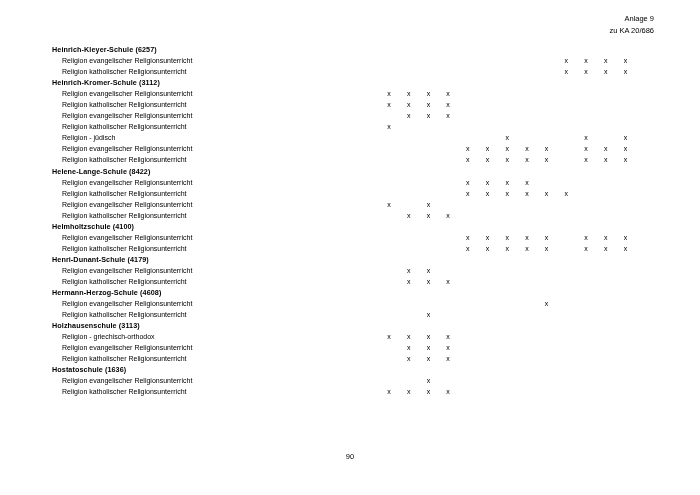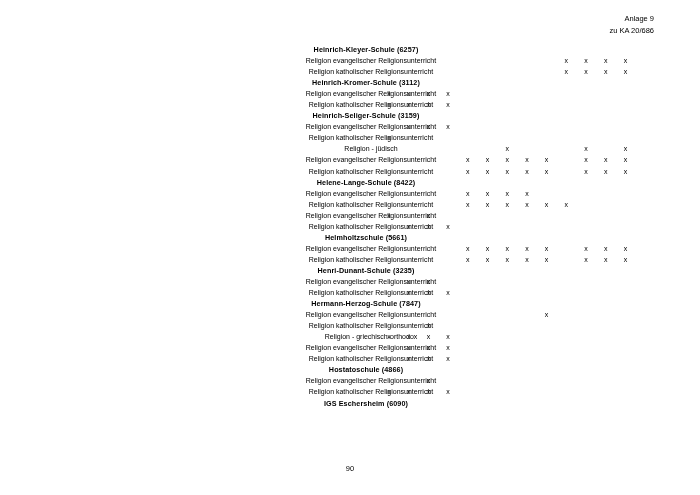--- a/index.html
+++ b/index.html
@@ -23,21 +23,20 @@
     text-align: right;
     font-size: 7.5px;
     line-height: 11.5px;
     color: #000;
   }
   .table-rows {
     position: absolute;
     top: 44px;
     left: 0;
     width: 680px;
-    text-align: center;
   }
   .row {
     position: relative;
     height: 11.06px;
     line-height: 11.06px;
     white-space: nowrap;
     font-size: 7px;
   }
   .row.school {
     padding-left: 52px;
@@ -50,21 +49,21 @@
   }
   .mark {
     position: absolute;
     top: 0;
     transform: translateX(-50%);
     font-size: 7px;
     line-height: 11.06px;
   }
   .page-footer {
     position: absolute;
-    top: 464px;
+    top: 452px;
     left: 0;
     width: 700px;
     text-align: center;
     font-size: 7.5px;
   }
 </style>
 </head>
 <body>
 
 <div class="page">
@@ -74,44 +73,43 @@
     <div>zu KA 20/686</div>
   </div>
 
   <div class="table-rows">
       <div class="row school"><span>Heinrich-Kleyer-Schule (6257)</span></div>
       <div class="row course"><span>Religion evangelischer Religionsunterricht</span><span class="mark" style="left: 566.3px;">x</span><span class="mark" style="left: 586px;">x</span><span class="mark" style="left: 605.7px;">x</span><span class="mark" style="left: 625.4px;">x</span></div>
       <div class="row course"><span>Religion katholischer Religionsunterricht</span><span class="mark" style="left: 566.3px;">x</span><span class="mark" style="left: 586px;">x</span><span class="mark" style="left: 605.7px;">x</span><span class="mark" style="left: 625.4px;">x</span></div>
       <div class="row school"><span>Heinrich-Kromer-Schule (3112)</span></div>
       <div class="row course"><span>Religion evangelischer Religionsunterricht</span><span class="mark" style="left: 389px;">x</span><span class="mark" style="left: 408.7px;">x</span><span class="mark" style="left: 428.4px;">x</span><span class="mark" style="left: 448.1px;">x</span></div>
       <div class="row course"><span>Religion katholischer Religionsunterricht</span><span class="mark" style="left: 389px;">x</span><span class="mark" style="left: 408.7px;">x</span><span class="mark" style="left: 428.4px;">x</span><span class="mark" style="left: 448.1px;">x</span></div>
-      <div class="row school"><span>Heinrich-Seliger-Schule (3159)</span></div>
       <div class="row course"><span>Religion evangelischer Religionsunterricht</span><span class="mark" style="left: 408.7px;">x</span><span class="mark" style="left: 428.4px;">x</span><span class="mark" style="left: 448.1px;">x</span></div>
       <div class="row course"><span>Religion katholischer Religionsunterricht</span><span class="mark" style="left: 389px;">x</span></div>
       <div class="row course"><span>Religion - jüdisch</span><span class="mark" style="left: 507.2px;">x</span><span class="mark" style="left: 586px;">x</span><span class="mark" style="left: 625.4px;">x</span></div>
       <div class="row course"><span>Religion evangelischer Religionsunterricht</span><span class="mark" style="left: 467.8px;">x</span><span class="mark" style="left: 487.5px;">x</span><span class="mark" style="left: 507.2px;">x</span><span class="mark" style="left: 526.9px;">x</span><span class="mark" style="left: 546.6px;">x</span><span class="mark" style="left: 586px;">x</span><span class="mark" style="left: 605.7px;">x</span><span class="mark" style="left: 625.4px;">x</span></div>
       <div class="row course"><span>Religion katholischer Religionsunterricht</span><span class="mark" style="left: 467.8px;">x</span><span class="mark" style="left: 487.5px;">x</span><span class="mark" style="left: 507.2px;">x</span><span class="mark" style="left: 526.9px;">x</span><span class="mark" style="left: 546.6px;">x</span><span class="mark" style="left: 586px;">x</span><span class="mark" style="left: 605.7px;">x</span><span class="mark" style="left: 625.4px;">x</span></div>
       <div class="row school"><span>Helene-Lange-Schule (8422)</span></div>
       <div class="row course"><span>Religion evangelischer Religionsunterricht</span><span class="mark" style="left: 467.8px;">x</span><span class="mark" style="left: 487.5px;">x</span><span class="mark" style="left: 507.2px;">x</span><span class="mark" style="left: 526.9px;">x</span></div>
       <div class="row course"><span>Religion katholischer Religionsunterricht</span><span class="mark" style="left: 467.8px;">x</span><span class="mark" style="left: 487.5px;">x</span><span class="mark" style="left: 507.2px;">x</span><span class="mark" style="left: 526.9px;">x</span><span class="mark" style="left: 546.6px;">x</span><span class="mark" style="left: 566.3px;">x</span></div>
       <div class="row course"><span>Religion evangelischer Religionsunterricht</span><span class="mark" style="left: 389px;">x</span><span class="mark" style="left: 428.4px;">x</span></div>
       <div class="row course"><span>Religion katholischer Religionsunterricht</span><span class="mark" style="left: 408.7px;">x</span><span class="mark" style="left: 428.4px;">x</span><span class="mark" style="left: 448.1px;">x</span></div>
-      <div class="row school"><span>Helmholtzschule (5661)</span></div>
+      <div class="row school"><span>Helmholtzschule (4100)</span></div>
       <div class="row course"><span>Religion evangelischer Religionsunterricht</span><span class="mark" style="left: 467.8px;">x</span><span class="mark" style="left: 487.5px;">x</span><span class="mark" style="left: 507.2px;">x</span><span class="mark" style="left: 526.9px;">x</span><span class="mark" style="left: 546.6px;">x</span><span class="mark" style="left: 586px;">x</span><span class="mark" style="left: 605.7px;">x</span><span class="mark" style="left: 625.4px;">x</span></div>
       <div class="row course"><span>Religion katholischer Religionsunterricht</span><span class="mark" style="left: 467.8px;">x</span><span class="mark" style="left: 487.5px;">x</span><span class="mark" style="left: 507.2px;">x</span><span class="mark" style="left: 526.9px;">x</span><span class="mark" style="left: 546.6px;">x</span><span class="mark" style="left: 586px;">x</span><span class="mark" style="left: 605.7px;">x</span><span class="mark" style="left: 625.4px;">x</span></div>
-      <div class="row school"><span>Henri-Dunant-Schule (3235)</span></div>
+      <div class="row school"><span>Henri-Dunant-Schule (4179)</span></div>
       <div class="row course"><span>Religion evangelischer Religionsunterricht</span><span class="mark" style="left: 408.7px;">x</span><span class="mark" style="left: 428.4px;">x</span></div>
       <div class="row course"><span>Religion katholischer Religionsunterricht</span><span class="mark" style="left: 408.7px;">x</span><span class="mark" style="left: 428.4px;">x</span><span class="mark" style="left: 448.1px;">x</span></div>
-      <div class="row school"><span>Hermann-Herzog-Schule (7847)</span></div>
+      <div class="row school"><span>Hermann-Herzog-Schule (4608)</span></div>
       <div class="row course"><span>Religion evangelischer Religionsunterricht</span><span class="mark" style="left: 546.6px;">x</span></div>
       <div class="row course"><span>Religion katholischer Religionsunterricht</span><span class="mark" style="left: 428.4px;">x</span></div>
+      <div class="row school"><span>Holzhausenschule (3113)</span></div>
       <div class="row course"><span>Religion - griechisch-orthodox</span><span class="mark" style="left: 389px;">x</span><span class="mark" style="left: 408.7px;">x</span><span class="mark" style="left: 428.4px;">x</span><span class="mark" style="left: 448.1px;">x</span></div>
       <div class="row course"><span>Religion evangelischer Religionsunterricht</span><span class="mark" style="left: 408.7px;">x</span><span class="mark" style="left: 428.4px;">x</span><span class="mark" style="left: 448.1px;">x</span></div>
       <div class="row course"><span>Religion katholischer Religionsunterricht</span><span class="mark" style="left: 408.7px;">x</span><span class="mark" style="left: 428.4px;">x</span><span class="mark" style="left: 448.1px;">x</span></div>
-      <div class="row school"><span>Hostatoschule (4866)</span></div>
+      <div class="row school"><span>Hostatoschule (1636)</span></div>
       <div class="row course"><span>Religion evangelischer Religionsunterricht</span><span class="mark" style="left: 428.4px;">x</span></div>
       <div class="row course"><span>Religion katholischer Religionsunterricht</span><span class="mark" style="left: 389px;">x</span><span class="mark" style="left: 408.7px;">x</span><span class="mark" style="left: 428.4px;">x</span><span class="mark" style="left: 448.1px;">x</span></div>
-      <div class="row school"><span>IGS Eschersheim (6090)</span></div>
     </div>
 
   <div class="page-footer">90</div>
 
 </div>
 
 </body></html>

